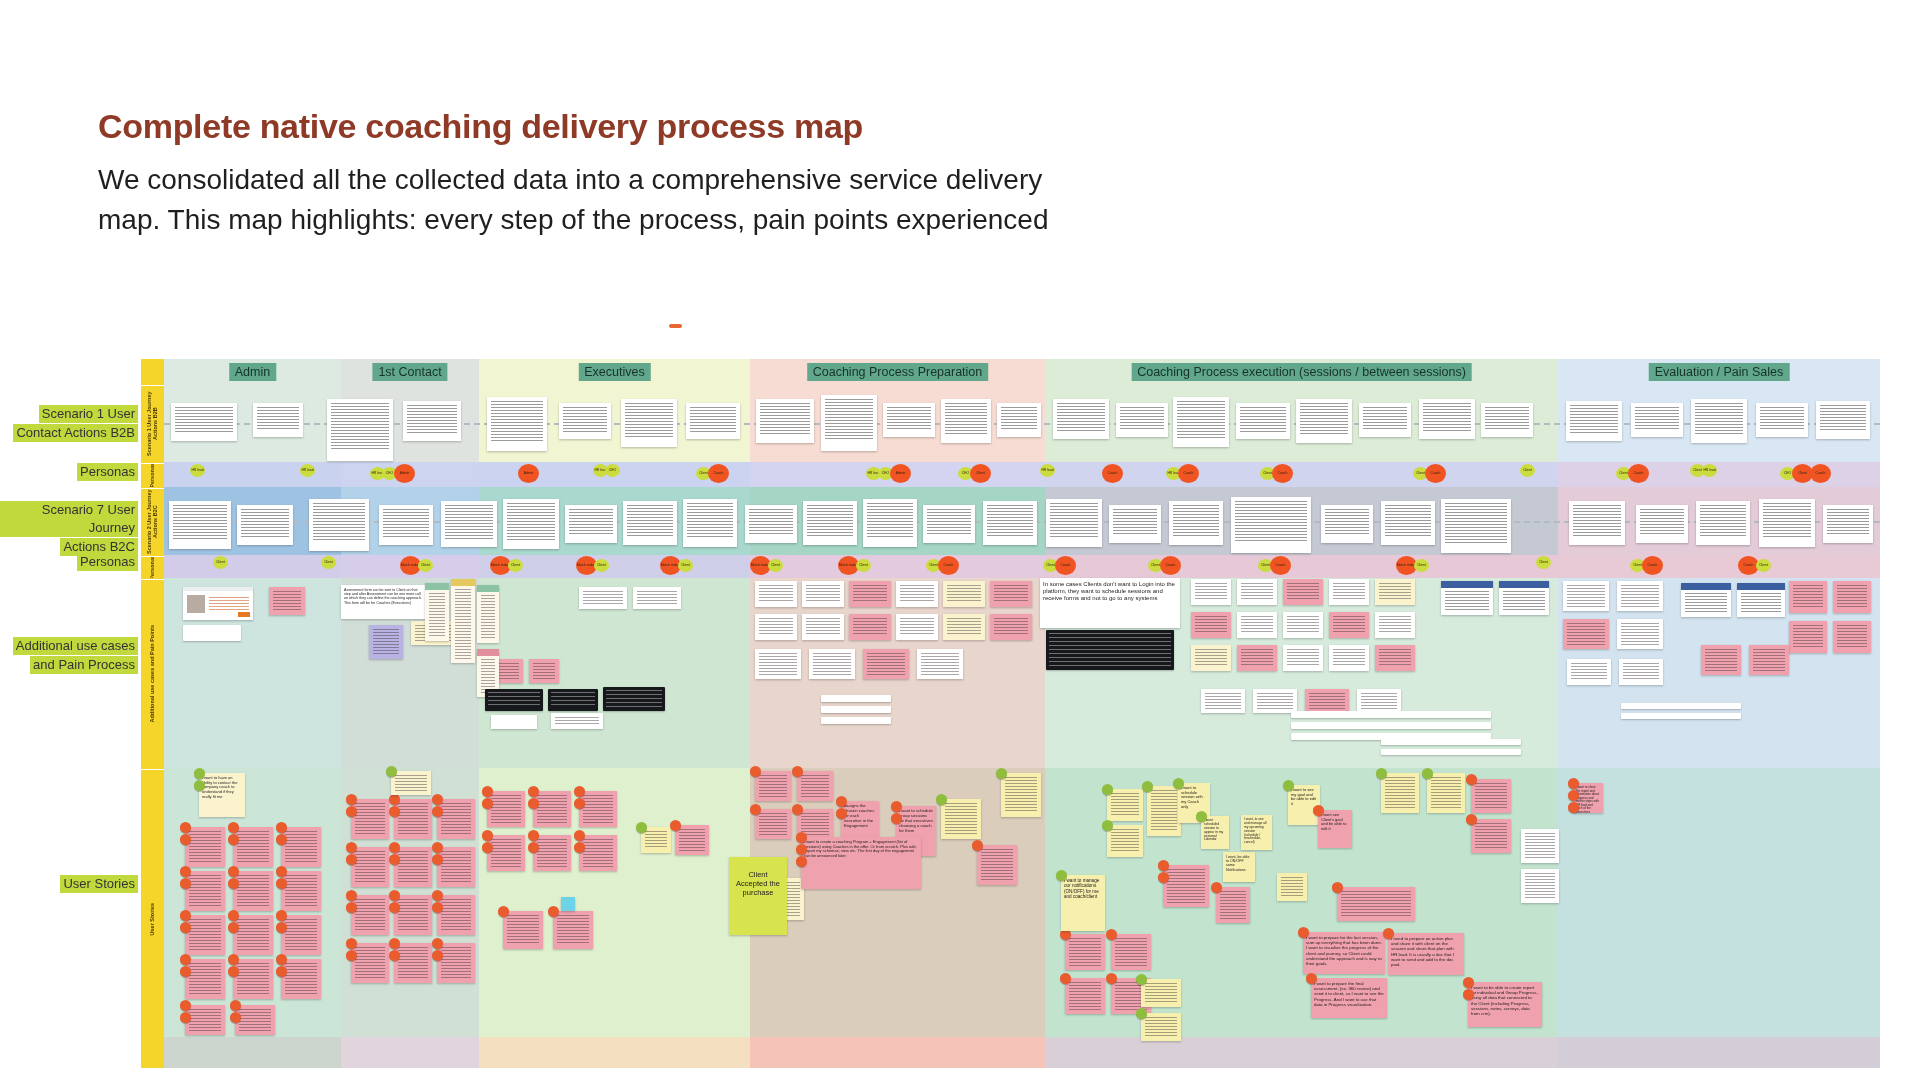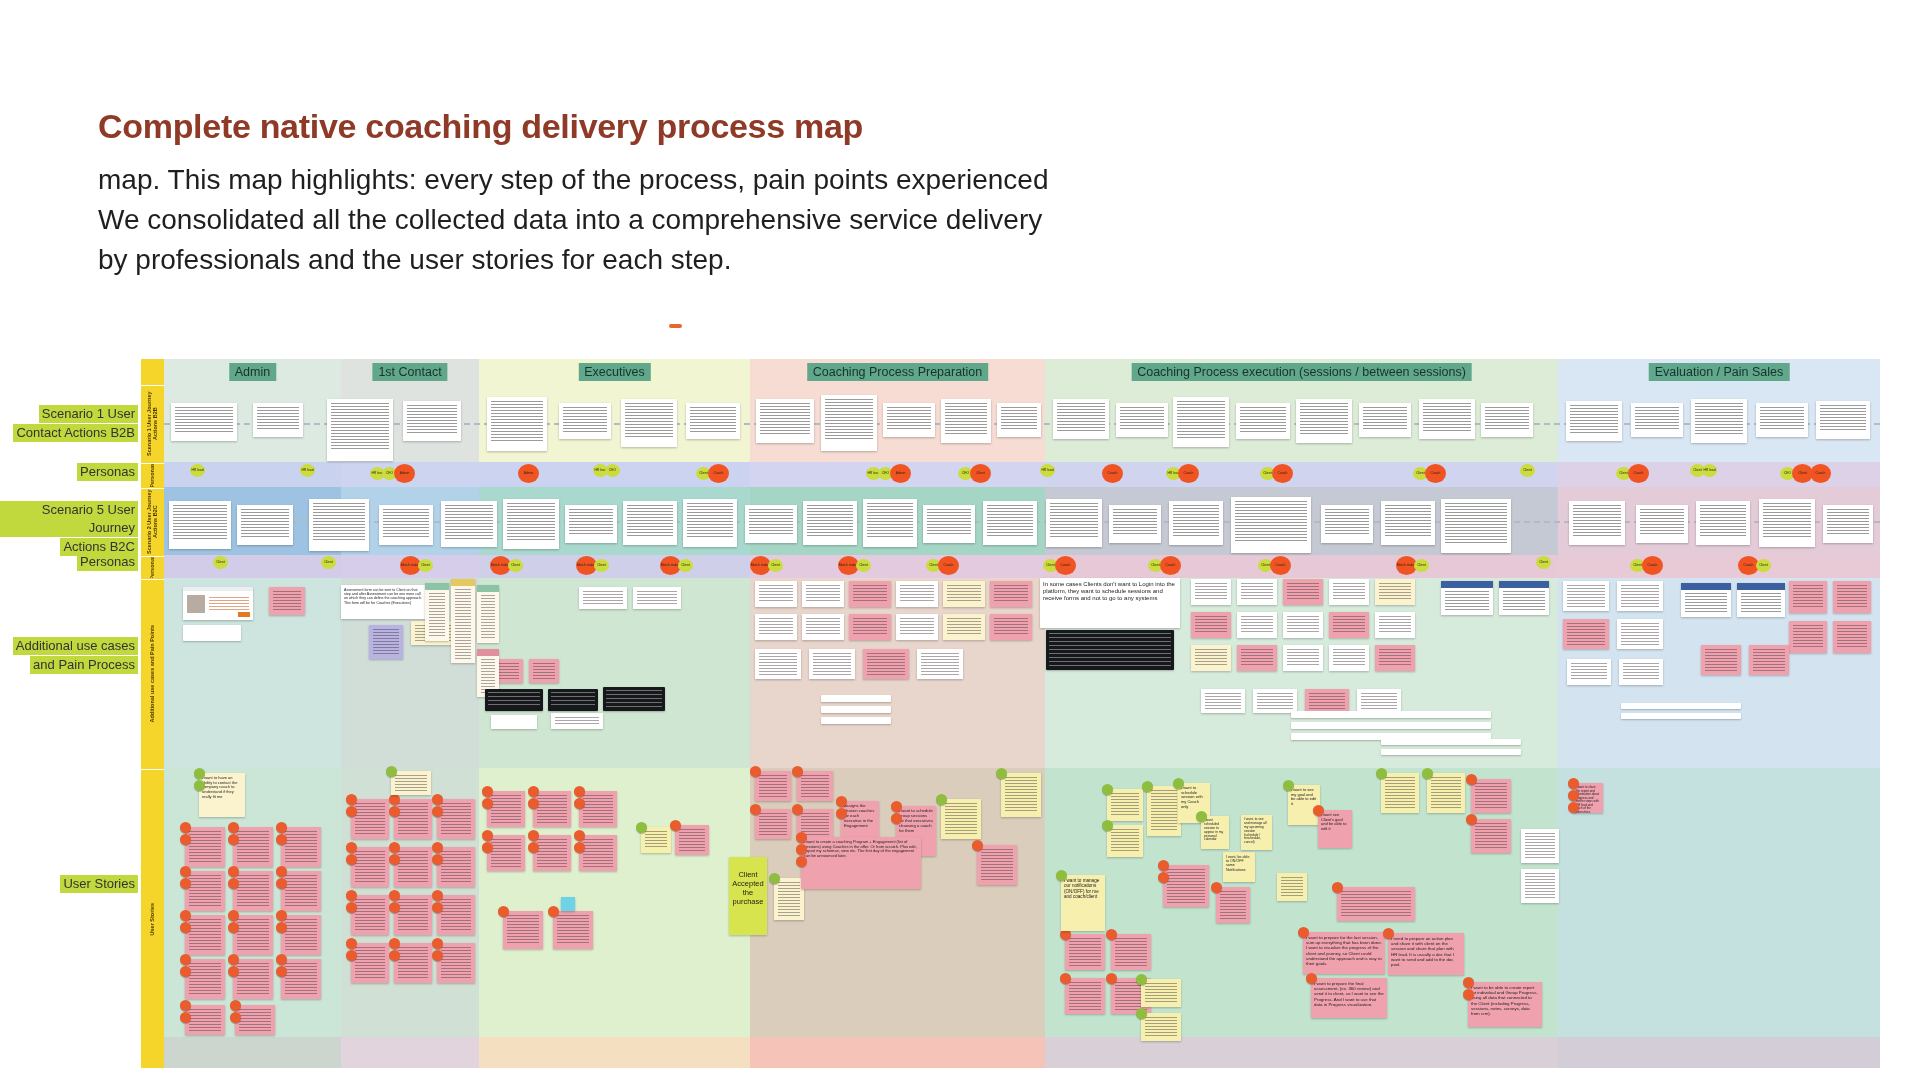--- a/index.html
+++ b/index.html
@@ -47,35 +47,34 @@
   .webshot .btn{position:absolute;right:3px;bottom:3px;width:12px;height:5px;background:#e87722;}
   .webshot .ln{position:absolute;left:26px;right:4px;top:10px;height:14px;
       background:repeating-linear-gradient(to bottom,rgba(200,90,30,.55) 0 1px,transparent 1px 3px);}
   .bar{background:#ffffff;border-radius:1px;}
 </style>
 </head>
 <body>
 
 <h1 id="title" style="color: rgb(142, 58, 38);">Complete native coaching delivery process map</h1>
 <div id="desc">
+  <div>We consolidated all the collected data into a comprehensive service delivery</div>
   <div>map. This map highlights: every step of the process, pain points experienced</div>
-  <div>We consolidated all the collected data into a comprehensive service delivery</div>
-  <div>by professionals and the user stories for each step.</div>
 </div>
 <div id="marker" style="left: 669px; top: 324px; width: 13px; height: 4px; background: rgb(232, 102, 47);"></div>
 <div id="rowlabels">
     <div class="rowlabel" style="top: 404px;">
       <div><span style="background: rgb(193, 217, 60);">Scenario 1 User</span></div>
       <div><span style="background: rgb(193, 217, 60);">Contact Actions B2B</span></div>
     </div>
     <div class="rowlabel" style="top: 462px;">
       <div><span style="background: rgb(193, 217, 60);">Personas</span></div>
     </div>
     <div class="rowlabel" style="top: 500px;">
-      <div><span style="background: rgb(193, 217, 60);">Scenario 5 User Journey</span></div>
+      <div><span style="background: rgb(193, 217, 60);">Scenario 7 User Journey</span></div>
       <div><span style="background: rgb(193, 217, 60);">Actions B2C</span></div>
     </div>
     <div class="rowlabel" style="top: 552px;">
       <div><span style="background: rgb(193, 217, 60);">Personas</span></div>
     </div>
     <div class="rowlabel" style="top: 636px;">
       <div><span style="background: rgb(193, 217, 60);">Additional use cases</span></div>
       <div><span style="background: rgb(193, 217, 60);">and Pain Process</span></div>
     </div>
     <div class="rowlabel" style="top: 874px;">
@@ -1009,21 +1008,21 @@
     <div class="note" style="left: 350px; top: 356px; width: 46px; height: 14px; background: rgb(255, 255, 255);"></div>
     <div class="note" style="left: 410px; top: 354px; width: 52px; height: 16px; background: rgb(255, 255, 255);">
       <div class="scrib"></div>
     </div>
     <div class="note" style="left: 438px; top: 228px; width: 48px; height: 22px; background: rgb(255, 255, 255);">
       <div class="scrib"></div>
     </div>
     <div class="note" style="left: 492px; top: 228px; width: 48px; height: 22px; background: rgb(255, 255, 255);">
       <div class="scrib"></div>
     </div>
-    <div class="note" style="left: 588px; top: 498px; width: 38px; height: 78px; background: rgb(215, 228, 78);">
+    <div class="note" style="left: 588px; top: 498px; width: 58px; height: 78px; background: rgb(215, 228, 78);">
       <div class="txt" style="font-size: 7.5px; text-align: center; padding-top: 14px;">Client Accepted the purchase</div>
     </div>
     <div class="note" style="left: 899px; top: 219px; width: 140px; height: 50px; background: rgb(255, 255, 255);">
       <div class="txt" style="font-size: 6px;">In some cases Clients don't want to Login into the platform, they want to schedule sessions and receive forms and not to go to any systems</div>
     </div>
     <div class="note" style="left: 200px; top: 226px; width: 84px; height: 34px; background: rgb(255, 255, 255);">
       <div class="txt" style="font-size: 3.6px;">Assessment form can be sent to Client on that step and after Assessment can be one more call on which they can define the coaching approach. This form will be for Coaches (Executives)</div>
     </div>
     <div class="note" style="left: 58px; top: 414px; width: 46px; height: 44px; background: rgb(250, 243, 205);">
       <div class="txt" style="font-size: 4px;">I want to have an ability to contact the company coach to understand if they really fit me</div>

